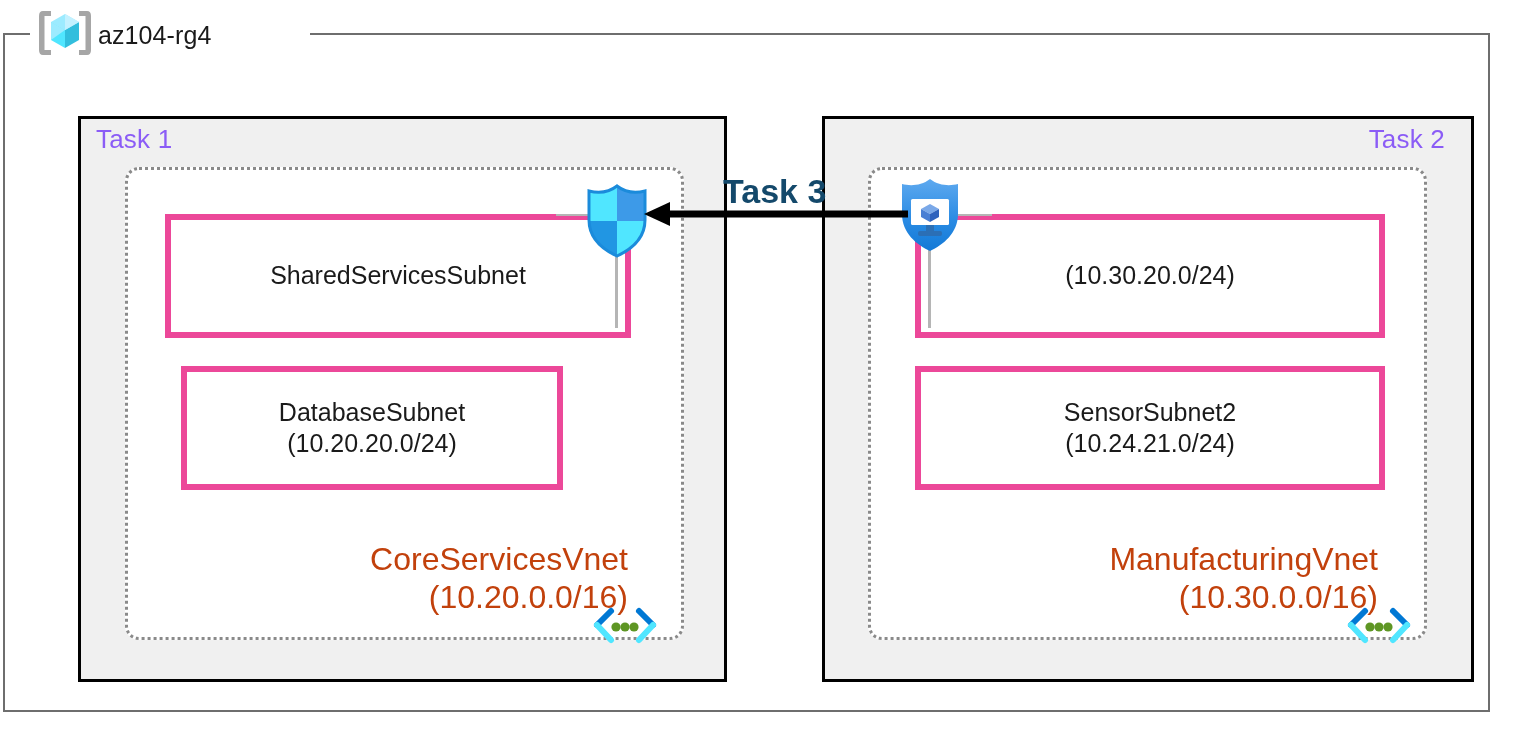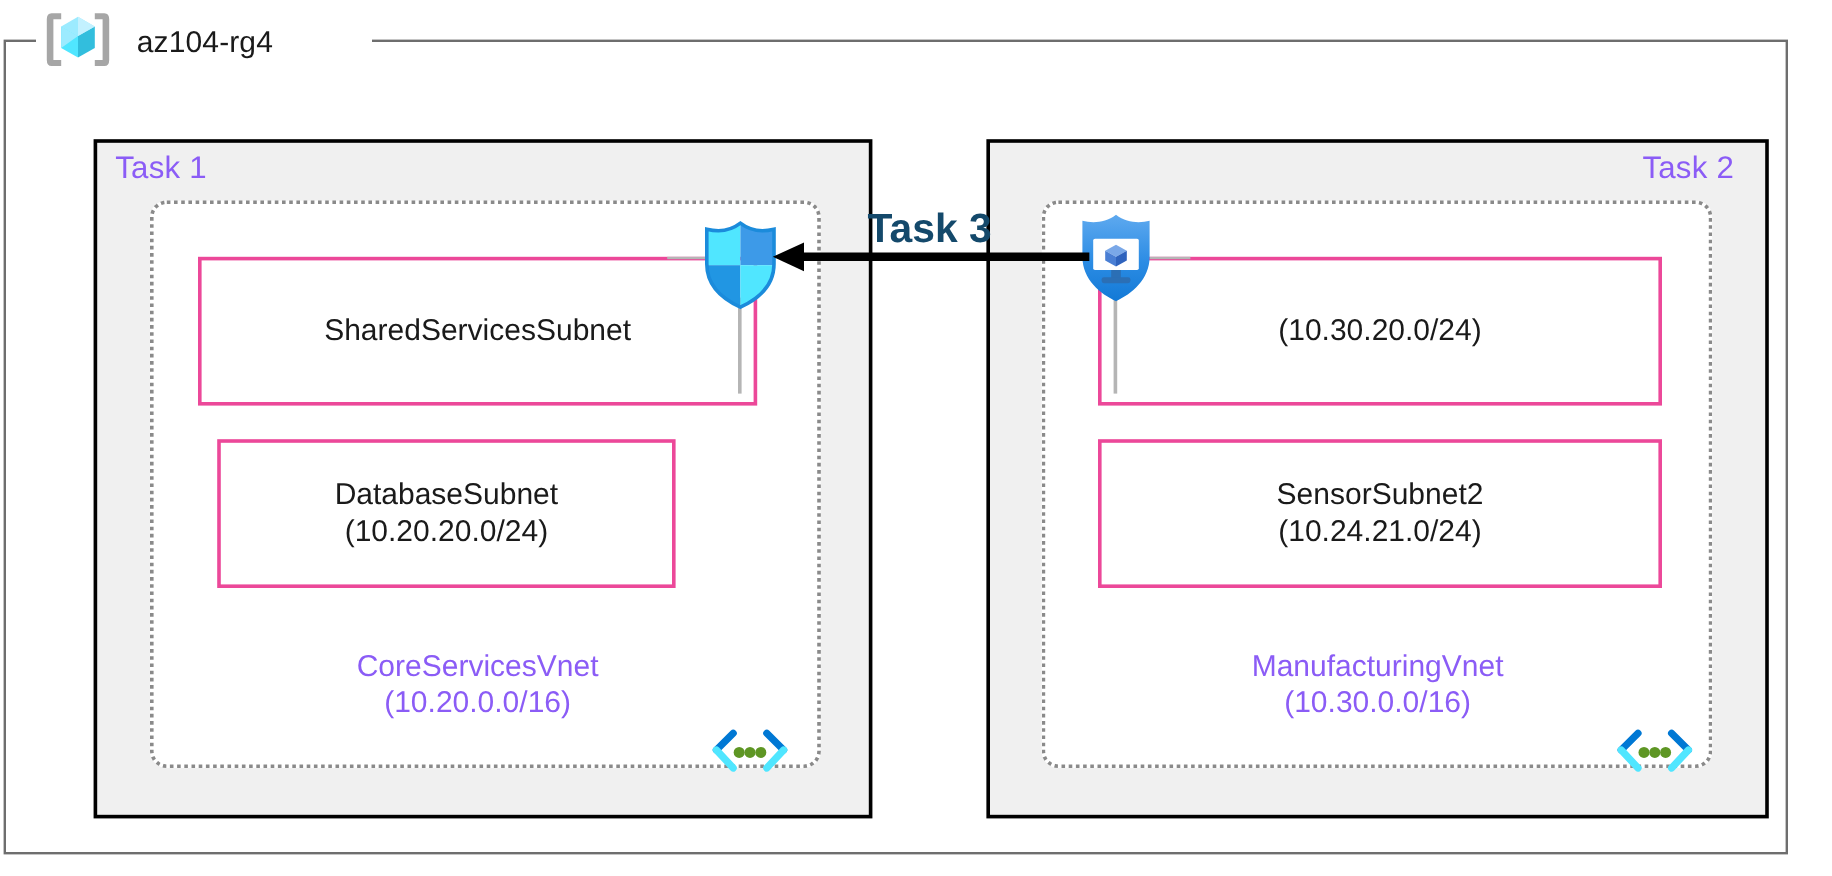--- a/index.html
+++ b/index.html
@@ -40,21 +40,21 @@
     height: 46px;
     background: #ffffff;
   }
   .rg-header {
     position: absolute;
     left: 38px;
     top: 9px;
     height: 52px;
     display: flex;
     align-items: center;
-    gap: 22px;
+    gap: 6px;
   }
   .rg-title {
     font-size: 25px;
     color: #1a1a1a;
     white-space: nowrap;
     letter-spacing: 0.1px;
   }
 
   
   .task-panel {
@@ -86,21 +86,21 @@
     box-sizing: border-box;
     background: #ffffff;
   }
   #vnet-box-1 { left: 125px; top: 167px; width: 559px; height: 473px; }
   #vnet-box-2 { left: 868px; top: 167px; width: 559px; height: 473px; }
 
   
   .subnet-box {
     position: absolute;
     background: #ffffff;
-    border: 3px solid #ec4899;
+    border: 6px solid #ec4899;
     box-sizing: border-box;
     display: flex;
     flex-direction: column;
     align-items: center;
     justify-content: center;
     gap: 2px;
   }
   .subnet-name, .subnet-cidr {
     font-size: 25px;
     color: #1a1a1a;
@@ -115,24 +115,25 @@
 
   
   .vnet-caption {
     position: absolute;
     text-align: center;
     width: 460px;
   }
   #vnet-caption-1 { left: 168px; top: 540px; }
   #vnet-caption-2 { left: 918px; top: 540px; }
   .vnet-name, .vnet-cidr {
-    font-size: 25px;
-    color: #8b5cf6;
+    font-size: 32px;
+    color: #c2410c;
     line-height: 1.2;
     white-space: nowrap;
+    text-align: right;
   }
 
   
   .icon-abs { position: absolute; }
 
   #firewall-icon-wrap { left: 584px; top: 184px; width: 66px; height: 74px; }
   #bastion-icon-wrap  { left: 896px; top: 177px; width: 68px; height: 76px; }
 
   
   .connector {

